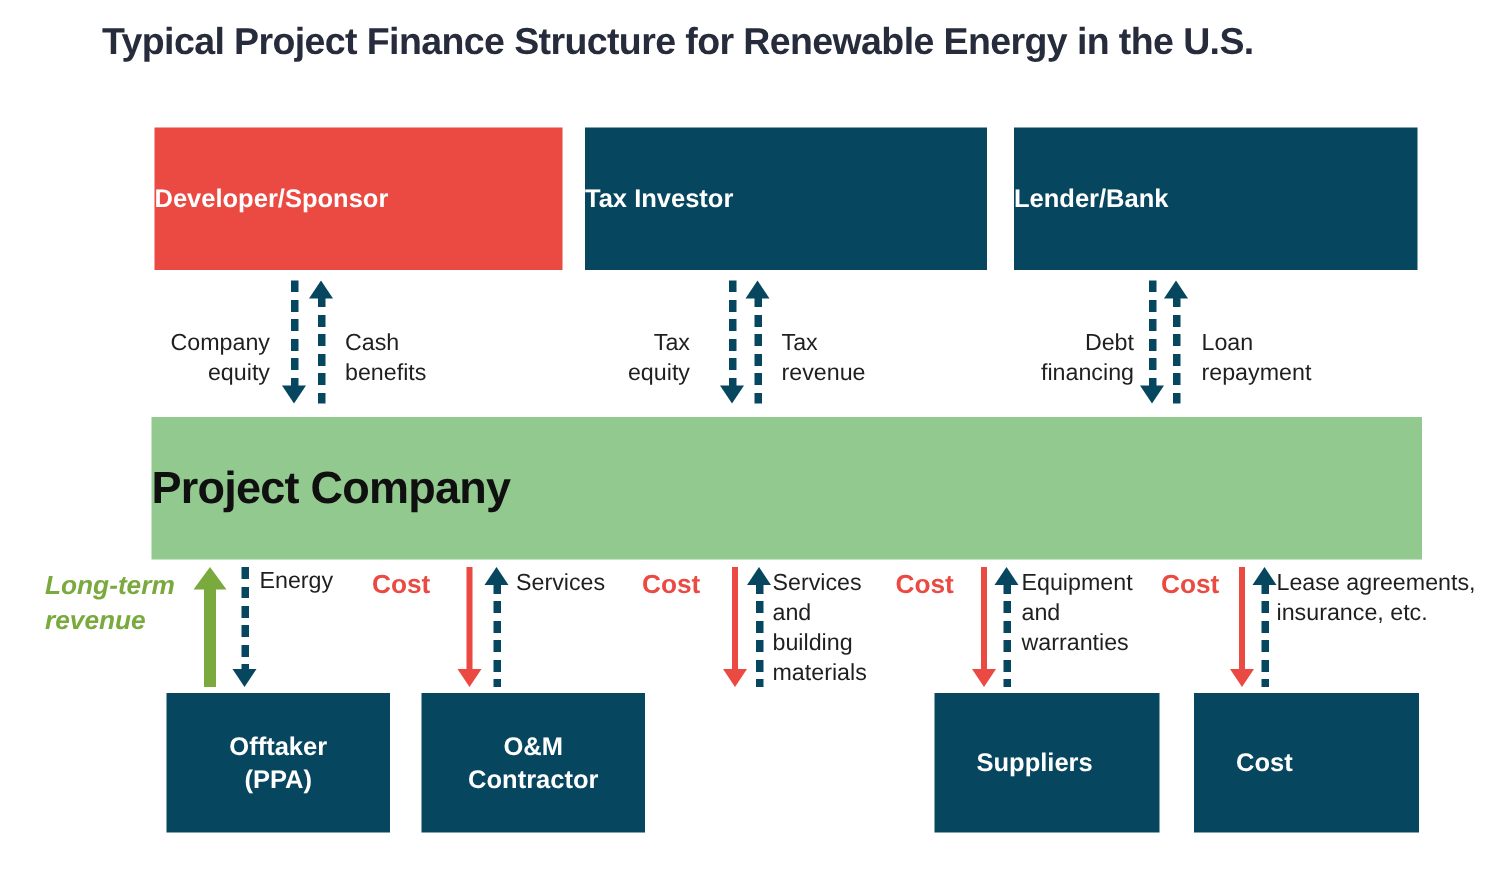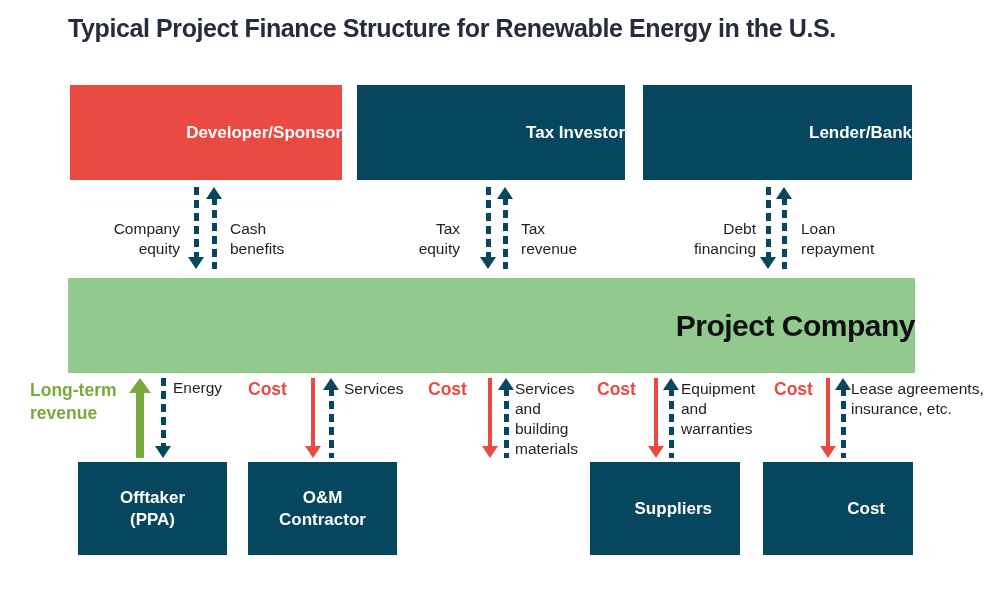--- a/index.html
+++ b/index.html
@@ -13,22 +13,22 @@
   html,body{margin:0;padding:0;background:#fff;}
   .stage{
     position:relative;width:1003px;height:590px;background:#ffffff;
     font-family:"Liberation Sans",sans-serif;overflow:hidden;
   }
   .title{
     position:absolute;left:68px;top:14px;font-size:25px;font-weight:bold;
     color:var(--titlecol);letter-spacing:-0.4px;white-space:nowrap;
   }
   .box{
-    position:absolute;display:flex;align-items:center;justify-content:flex-end;
-    text-align:center;font-weight:bold;
+    position:absolute;display:flex;align-items:center;justify-content:flex-start;
+    text-align:center;font-weight:bold;margin-left:33px;
   }
   .box.navy{background:var(--navy);color:#ffffff;}
   .box.red{background:var(--red);color:#ffffff;}
   .box.green{background:var(--greenbox);color:#101010;}
   .entity{font-size:17px;line-height:22px;}
   .center-label{font-size:30px;letter-spacing:-0.5px;}
 
   
   .arr{position:absolute;}
   .arr .shaft{position:absolute;left:50%;width:5px;margin-left:-2.5px;display:block;}
@@ -107,21 +107,21 @@
   </div>
 
   <div class="arr solid up green big" style="left:128px;top:378px;width:24px;height:80px;">
     <i class="shaft"></i>
       <i class="head"></i>
   </div>
   <div class="arr dashed down navy" style="left:155px;top:378px;width:16px;height:80px;">
     <i class="shaft"></i>
       <i class="head"></i>
   </div>
-  <div class="ltr" style="left:30px;top:379px;width:108px;">Long-term revenue</div>
+  <div class="ltr" style="left:30px;top:379px;width:108px;font-style:italic;">Long-term revenue</div>
   <div class="lbl" style="left:173px;top:378px;width:70px;">Energy</div>
 
   <div class="arr solid down red" style="left:305px;top:378px;width:16px;height:80px;">
     <i class="shaft"></i>
       <i class="head"></i>
   </div>
   <div class="arr dashed up navy" style="left:323px;top:378px;width:16px;height:80px;">
     <i class="shaft"></i>
       <i class="head"></i>
   </div>

